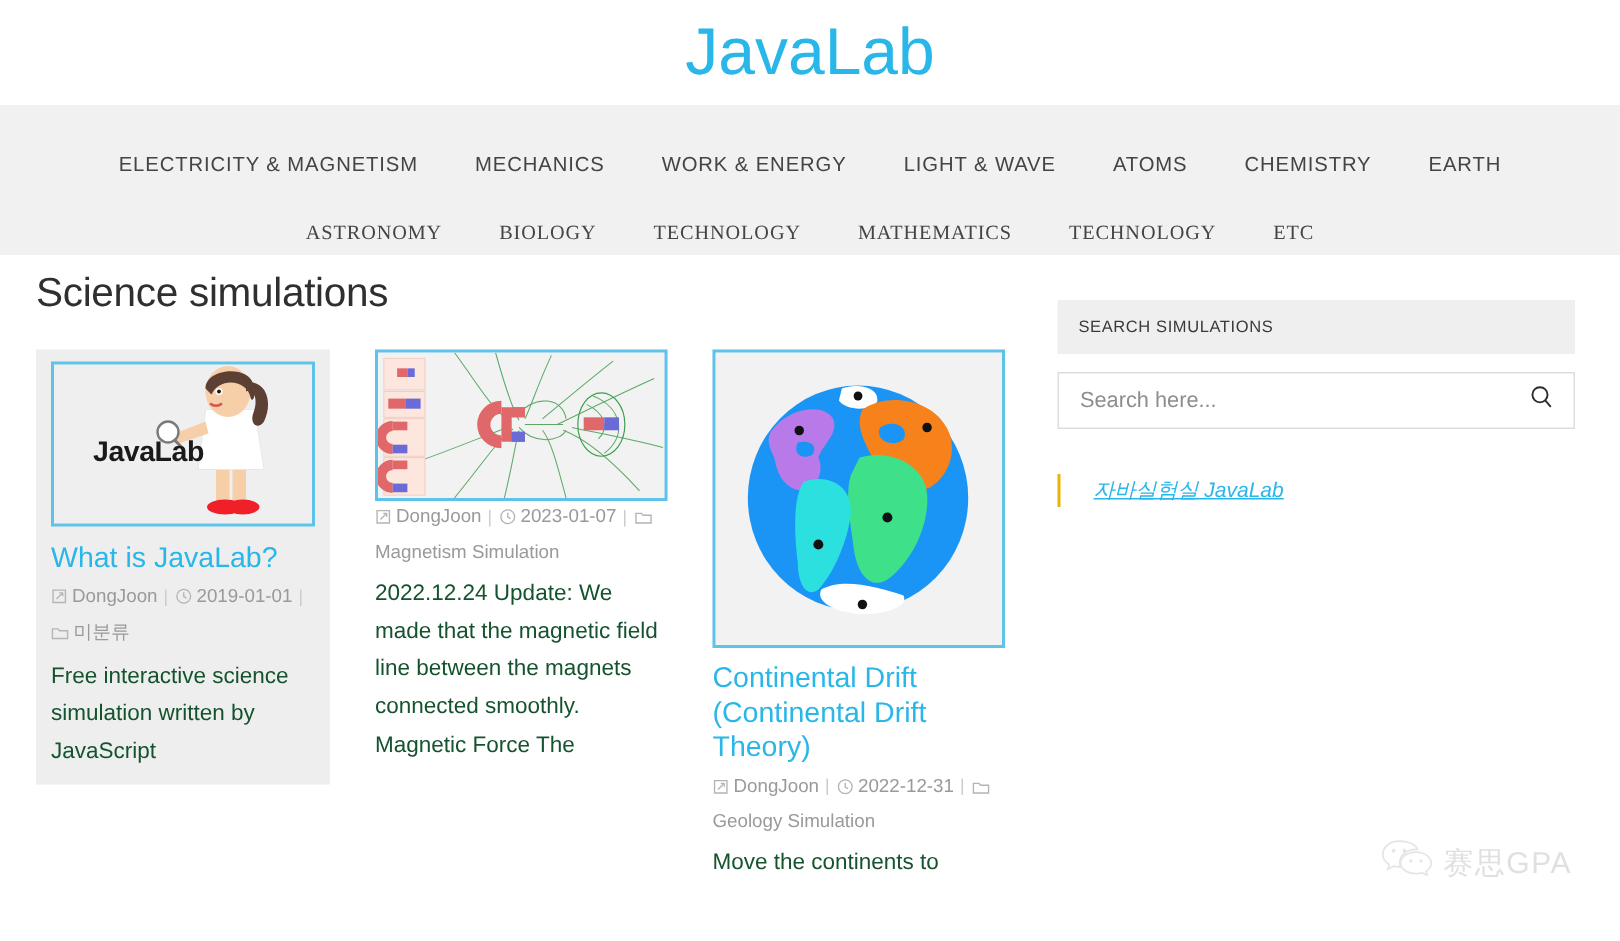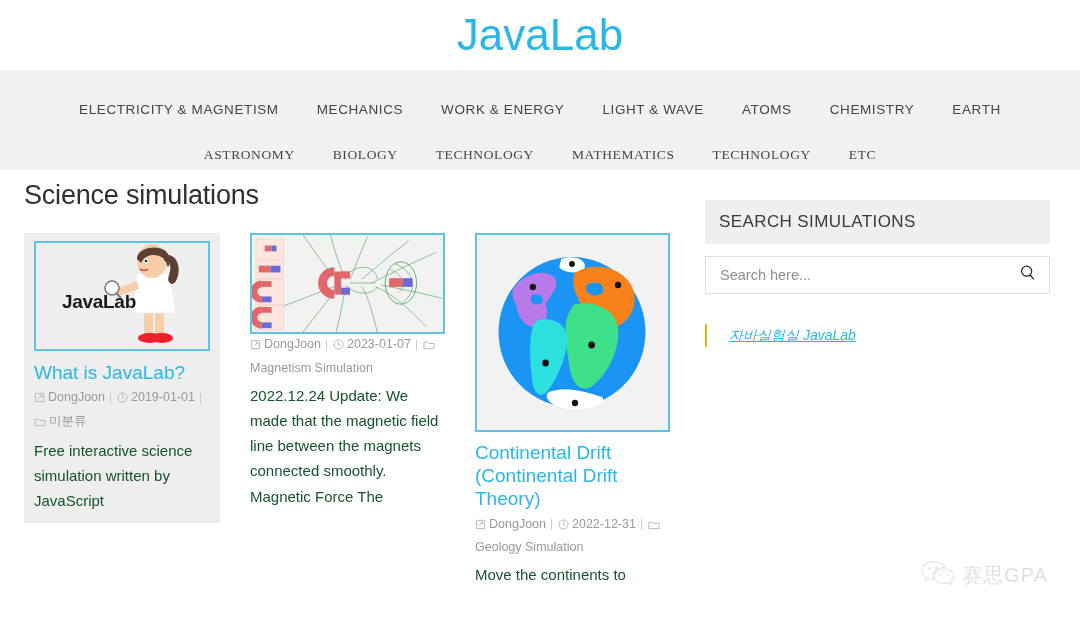--- a/index.html
+++ b/index.html
@@ -141,21 +141,21 @@
     font-size: 19px;
     font-weight: bold;
     color: #1a1a1a;
     letter-spacing: -0.3px;
   }
 
   
   .widget-head {
     background: #efefef;
     padding: 12px 14px;
-    font-size: 17px;
+    font-size: 11px;
     letter-spacing: 0.4px;
     color: #3a3a3a;
   }
   .search-wrap {
     margin-top: 12px;
     border: 1px solid #dddddd;
     height: 38px;
     display: flex;
     align-items: center;
     padding: 0 12px;

